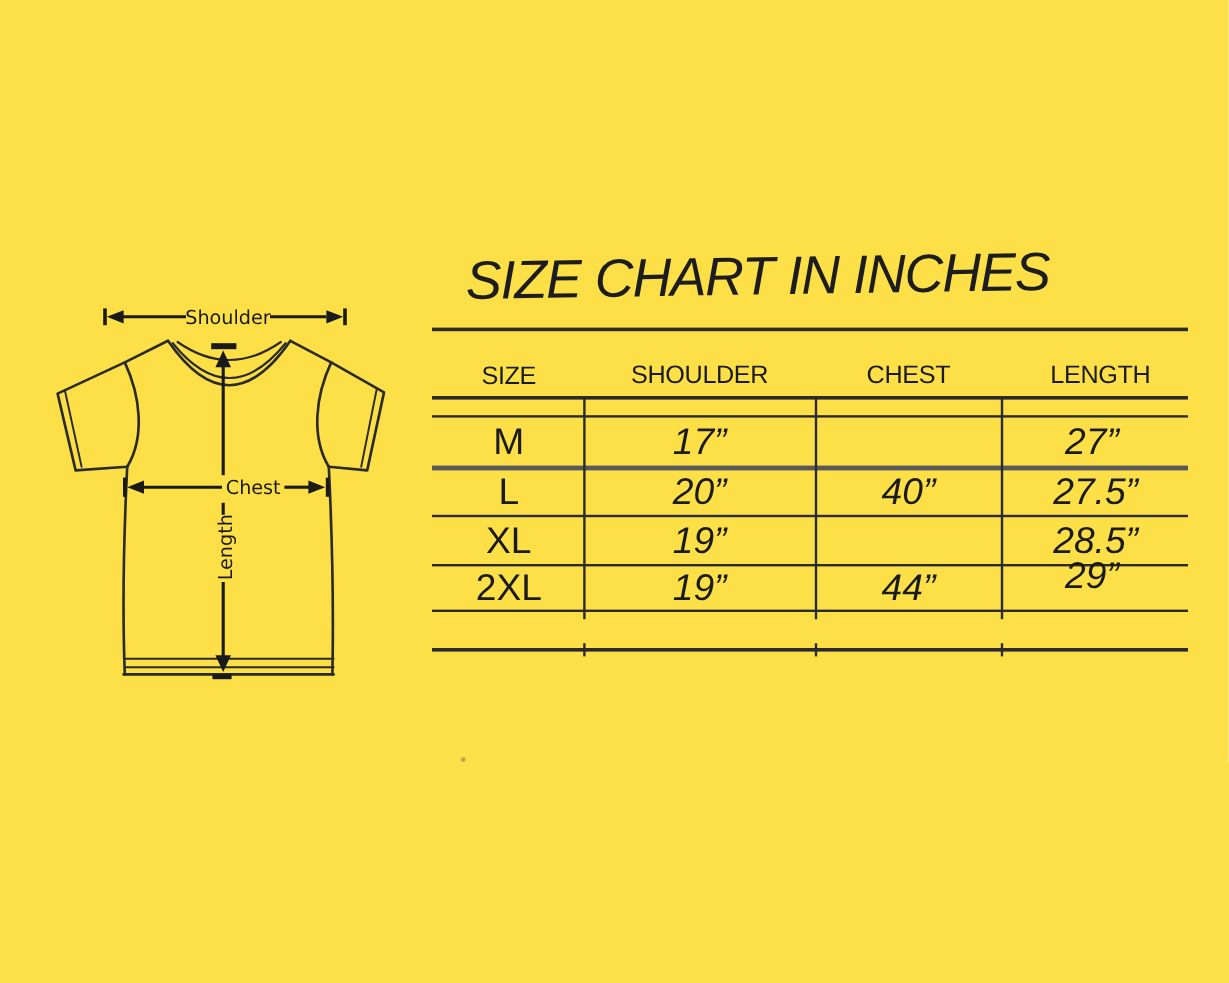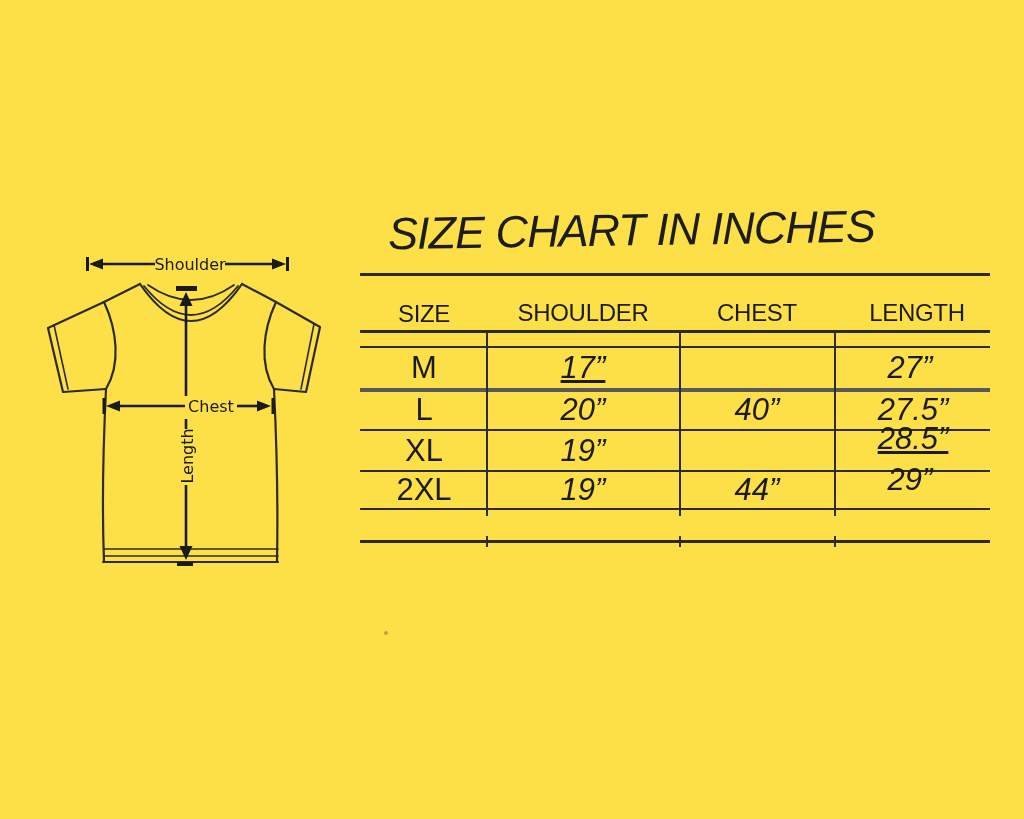--- a/index.html
+++ b/index.html
@@ -11,21 +11,21 @@
     position:absolute;left:388px;top:204px;width:540px;
     font-size:45px;font-style:italic;font-weight:400;letter-spacing:-1px;
     color:#1d1d20;white-space:nowrap;transform:rotate(-0.9deg);
   }
   .hline{position:absolute;background:#2b2b2b;}
   .vline{position:absolute;background:#2b2b2b;width:2px;}
   .cell{
     position:absolute;height:40px;line-height:40px;text-align:center;
     white-space:nowrap;color:#1b1b1d;
   }
-  .th{font-size:24px;letter-spacing:-0.3px;}
+  .th{font-size:21px;letter-spacing:-0.3px;}
   .size-label{font-size:31px;}
   .val{font-size:31px;font-style:italic;}
   .shirt-svg{position:absolute;left:25px;top:240px;}
   .speck{position:absolute;left:384px;top:631px;width:4px;height:4px;border-radius:50%;background:rgba(60,60,60,.35);}
 </style>
 </head>
 <body>
 
 <div class="stage">
 
@@ -101,31 +101,31 @@
   <div class="vline" style="left:486px;top:536px;height:11px;"></div>
   <div class="vline" style="left:679px;top:536px;height:11px;"></div>
   <div class="vline" style="left:834px;top:536px;height:11px;"></div>
 
   <div class="cell th" style="left:344px;top:294px;width:160px;">SIZE</div>
   <div class="cell th" style="left:483px;top:293px;width:200px;">SHOULDER</div>
   <div class="cell th" style="left:677px;top:293px;width:160px;">CHEST</div>
   <div class="cell th" style="left:837px;top:293px;width:160px;">LENGTH</div>
 
   <div class="cell size-label" style="left:344px;top:348px;width:160px;">M</div>
-  <div class="cell val" style="left:503px;top:348px;width:160px;text-decoration:underline;">17”</div>
+  <div class="cell val" style="left:503px;top:348px;width:160px;">17”</div>
   <div class="cell val" style="left:830px;top:348px;width:160px;">27”</div>
 
   <div class="cell size-label" style="left:344px;top:390px;width:160px;">L</div>
   <div class="cell val" style="left:503px;top:390px;width:160px;">20”</div>
   <div class="cell val" style="left:677px;top:390px;width:160px;">40”</div>
   <div class="cell val" style="left:833px;top:390px;width:160px;">27.5”</div>
 
   <div class="cell size-label" style="left:344px;top:431px;width:160px;">XL</div>
   <div class="cell val" style="left:503px;top:431px;width:160px;">19”</div>
-  <div class="cell val" style="left:833px;top:419px;width:160px;text-decoration:underline;">28.5”</div>
+  <div class="cell val" style="left:833px;top:431px;width:160px;">28.5”</div>
 
   <div class="cell size-label" style="left:344px;top:470px;width:160px;">2XL</div>
   <div class="cell val" style="left:503px;top:470px;width:160px;">19”</div>
   <div class="cell val" style="left:677px;top:470px;width:160px;">44”</div>
   <div class="cell val" style="left:830px;top:460px;width:160px;">29”</div>
 
   <div class="speck"></div>
 </div>
 
 </body></html>

